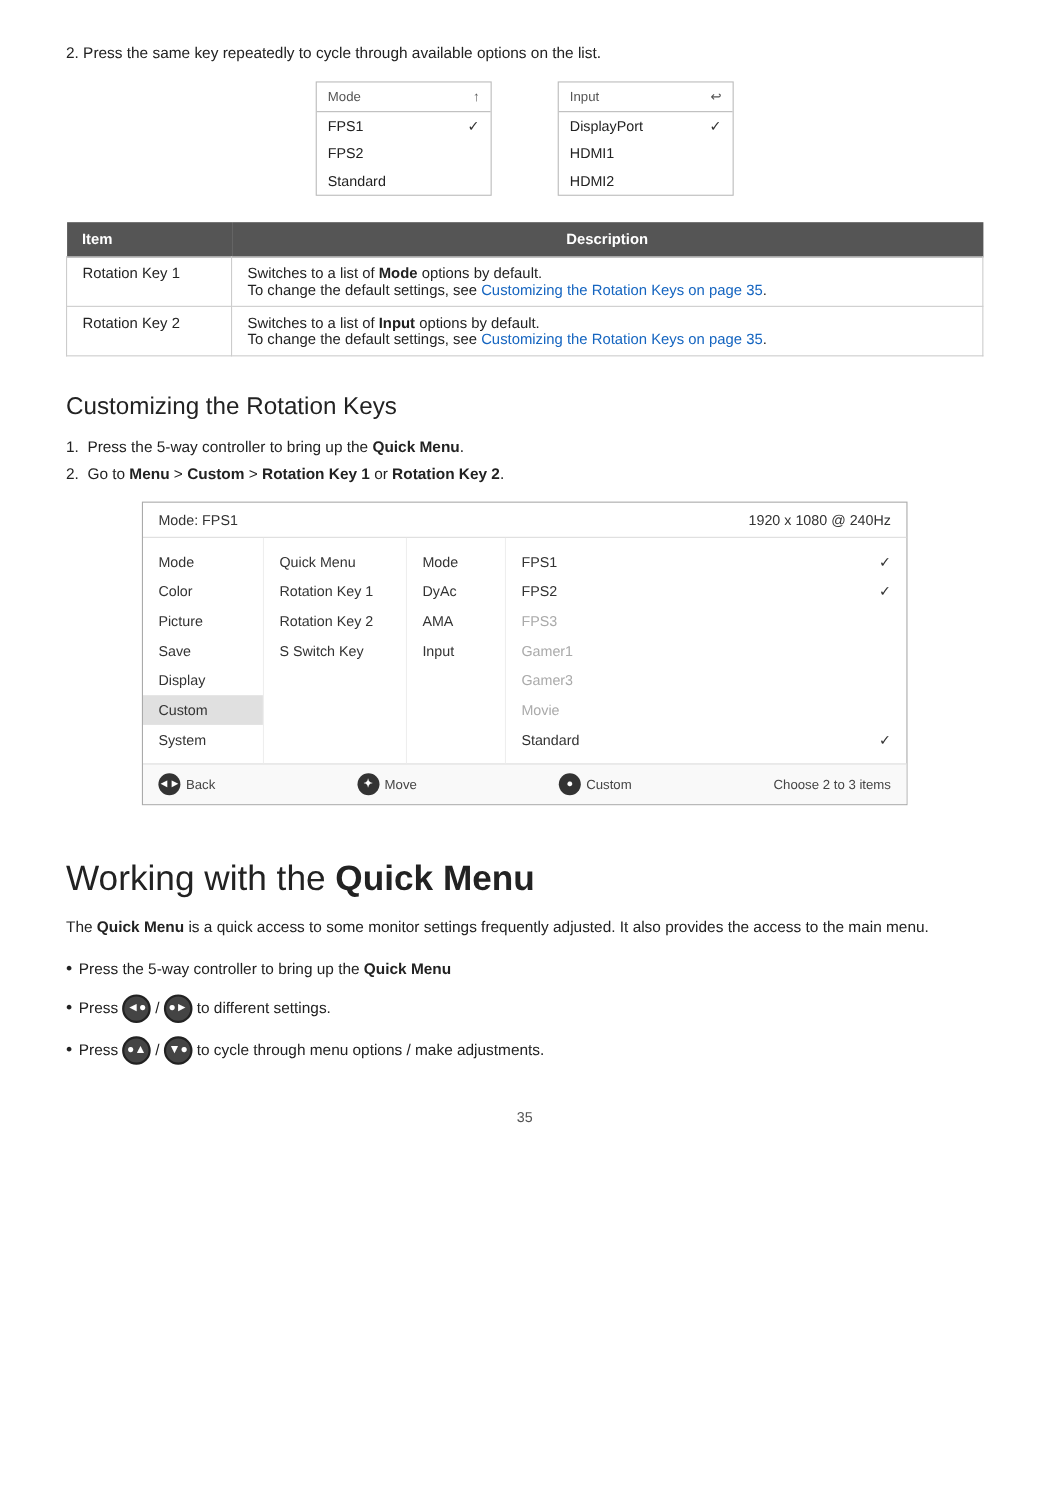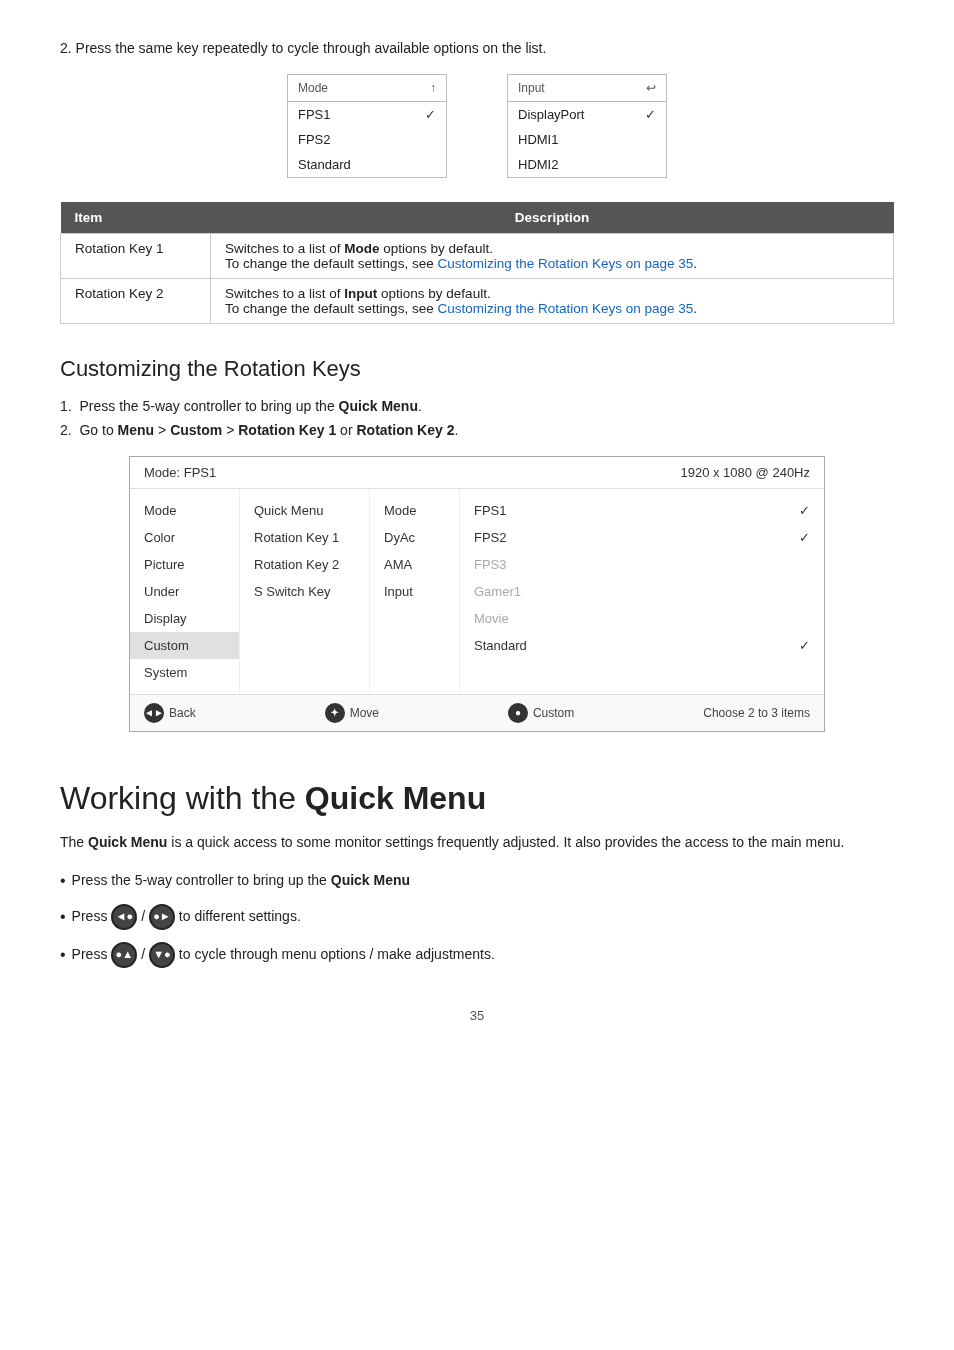--- a/index.html
+++ b/index.html
@@ -299,21 +299,21 @@
   <div class="osd-header">
     <span>Mode: FPS1</span>
     <span>1920 x 1080 @ 240Hz</span>
   </div>
   <div class="osd-body">
 
     <div class="osd-col" style="min-width:110px;">
       <div class="osd-col-item">Mode</div>
       <div class="osd-col-item">Color</div>
       <div class="osd-col-item">Picture</div>
-      <div class="osd-col-item">Under</div>
+      <div class="osd-col-item">Save</div>
       <div class="osd-col-item">Display</div>
       <div class="osd-col-item active-highlight">Custom</div>
       <div class="osd-col-item">System</div>
     </div>
 
     <div class="osd-col" style="min-width:130px;">
       <div class="osd-col-item">Quick Menu</div>
       <div class="osd-col-item">Rotation Key 1</div>
       <div class="osd-col-item">Rotation Key 2</div>
       <div class="osd-col-item">S Switch Key</div>
@@ -330,20 +330,21 @@
       <div class="osd-col-item checked">
           <span>FPS1</span>
           <span class="chk">✓</span>
         </div>
       <div class="osd-col-item checked">
           <span>FPS2</span>
           <span class="chk">✓</span>
         </div>
       <div class="osd-col-item disabled">FPS3</div>
       <div class="osd-col-item disabled">Gamer1</div>
+      <div class="osd-col-item disabled">Gamer3</div>
       <div class="osd-col-item disabled">Movie</div>
       <div class="osd-col-item checked">
           <span>Standard</span>
           <span class="chk">✓</span>
         </div>
     </div>
   </div>
   <div class="osd-footer">
     <div class="osd-footer-item">
       <span class="ctrl-icon">◄►</span>

